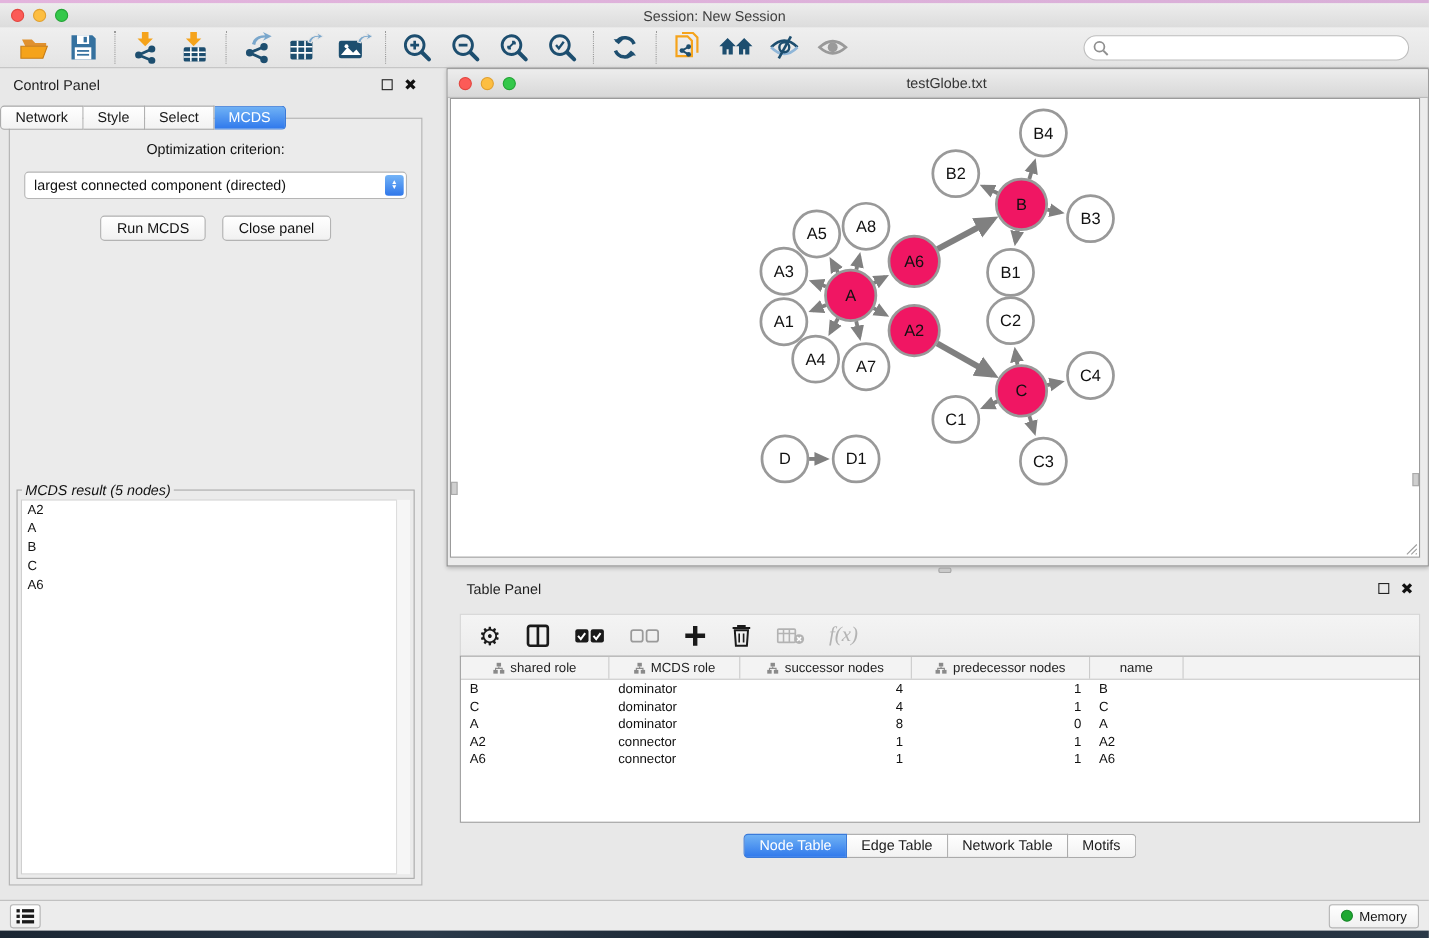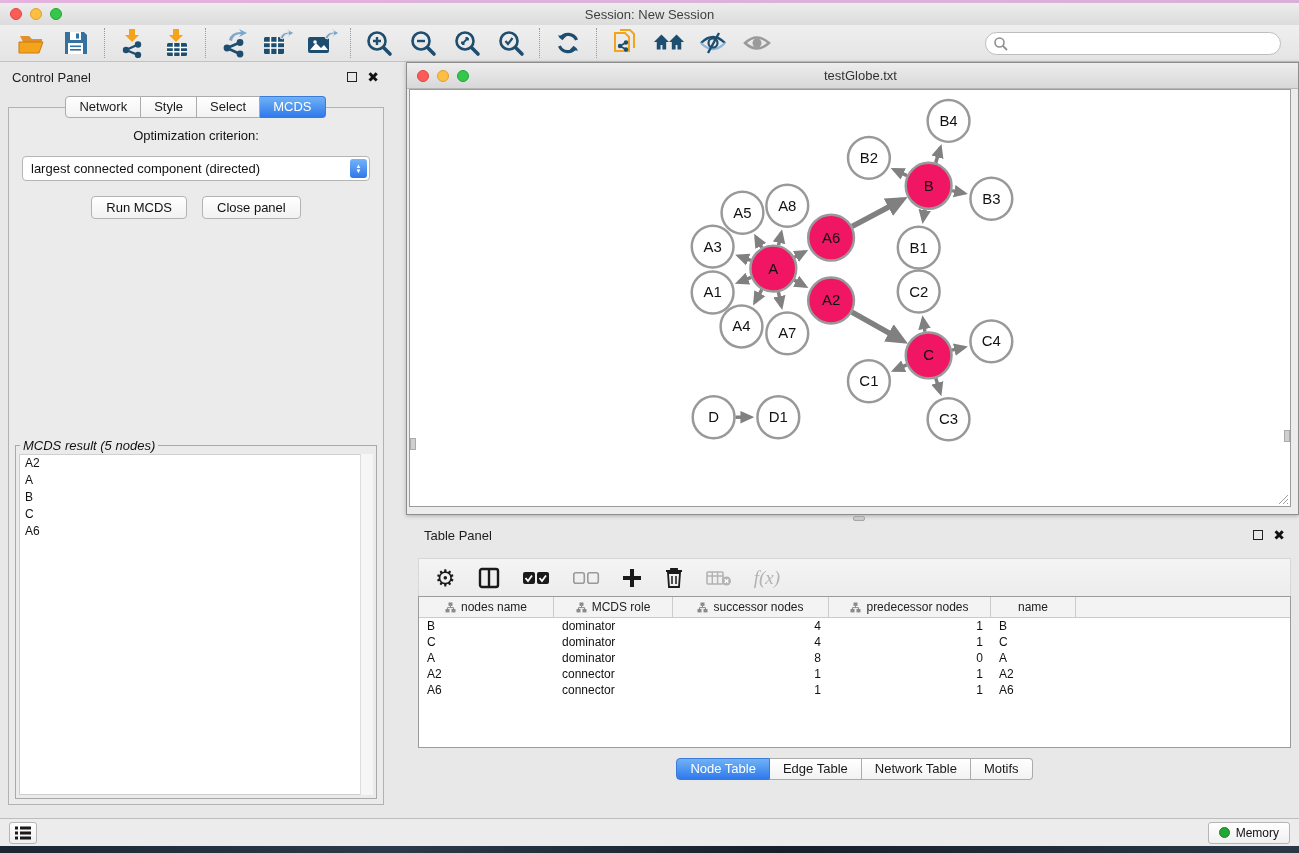--- a/index.html
+++ b/index.html
@@ -35,21 +35,21 @@
   
   #main { position:absolute; left:0; top:62px; width:100%; height:756px; }
 
   
   #control-panel { position:absolute; left:0; top:0; width:391px; height:756px; }
   .panel-head { height:30px; display:flex; align-items:center; padding:0 12px; }
   .panel-title { font-size:13px; color:#1d1d1d; }
   .panel-head-icons { margin-left:auto; display:flex; gap:10px; align-items:center; }
   .float-box { width:10px; height:10px; border:1.5px solid #222; display:inline-block; cursor:pointer; }
   .close-x { font-size:14px; font-weight:bold; color:#111; line-height:10px; cursor:pointer; }
-  #cp-tabs { position:absolute; left:0; top:34px; width:100%; display:flex; justify-content:center; z-index:2; }
+  #cp-tabs { position:absolute; left:0; top:34px; width:100%; display:flex; justify-content:flex-start; z-index:2; }
   .aqua-tab { font-size:13px; color:#1a1a1a; background:linear-gradient(#ffffff,#f2f2f2);
     border:1px solid #ababab; border-left:none; padding:2px 13px 3px; cursor:pointer; }
   .aqua-tab:first-child { border-left:1px solid #ababab; border-radius:4px 0 0 4px; }
   .aqua-tab:last-child { border-radius:0 4px 4px 0; }
   .aqua-tab.active { background:linear-gradient(#70b2f5,#3079ec); color:#fff; border-color:#3a7ad9; }
   #cp-content { position:absolute; left:8px; right:7px; top:45px; bottom:13px;
     border:1px solid #b2b2b2; background:#ebebeb; }
   #opt-label { margin-top:20px; text-align:center; font-size:13px; color:#111; }
   #opt-select { margin:13px 13px 0; height:25px; background:#fff; border:1px solid #b5b5b5;
     border-radius:4px; display:flex; align-items:center; padding-left:8px; position:relative;
@@ -518,21 +518,21 @@
         </div>
         <div id="tbl-wrap">
           <div id="tbl-head">
               <div class="th" style="width: 135px;">
                 <svg width="11" height="11" viewBox="0 0 11 11">
                   <rect x="3.5" y="0.5" width="4" height="3.4" fill="#8a8a8a"></rect>
                   <rect x="0.5" y="7" width="4" height="3.4" fill="#8a8a8a"></rect>
                   <rect x="6.5" y="7" width="4" height="3.4" fill="#8a8a8a"></rect>
                   <path d="M5.5 4 v1.6 M2.5 7 v-1.4 h6 v1.4" stroke="#8a8a8a" fill="none"></path>
                 </svg>
-                <span>nodes name</span>
+                <span>shared role</span>
               </div>
               <div class="th" style="width: 119px;">
                 <svg width="11" height="11" viewBox="0 0 11 11">
                   <rect x="3.5" y="0.5" width="4" height="3.4" fill="#8a8a8a"></rect>
                   <rect x="0.5" y="7" width="4" height="3.4" fill="#8a8a8a"></rect>
                   <rect x="6.5" y="7" width="4" height="3.4" fill="#8a8a8a"></rect>
                   <path d="M5.5 4 v1.6 M2.5 7 v-1.4 h6 v1.4" stroke="#8a8a8a" fill="none"></path>
                 </svg>
                 <span>MCDS role</span>
               </div>

